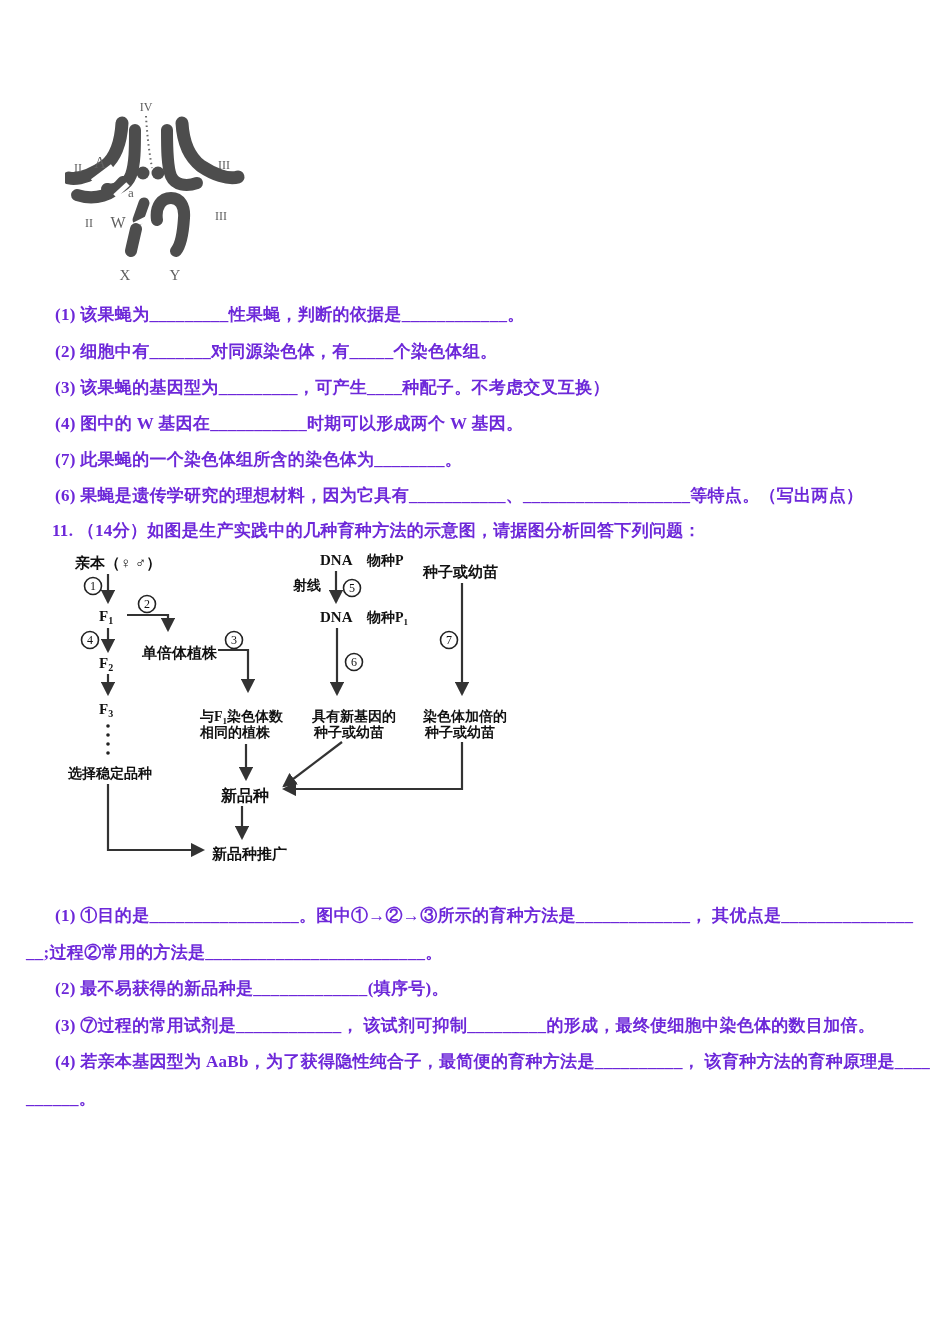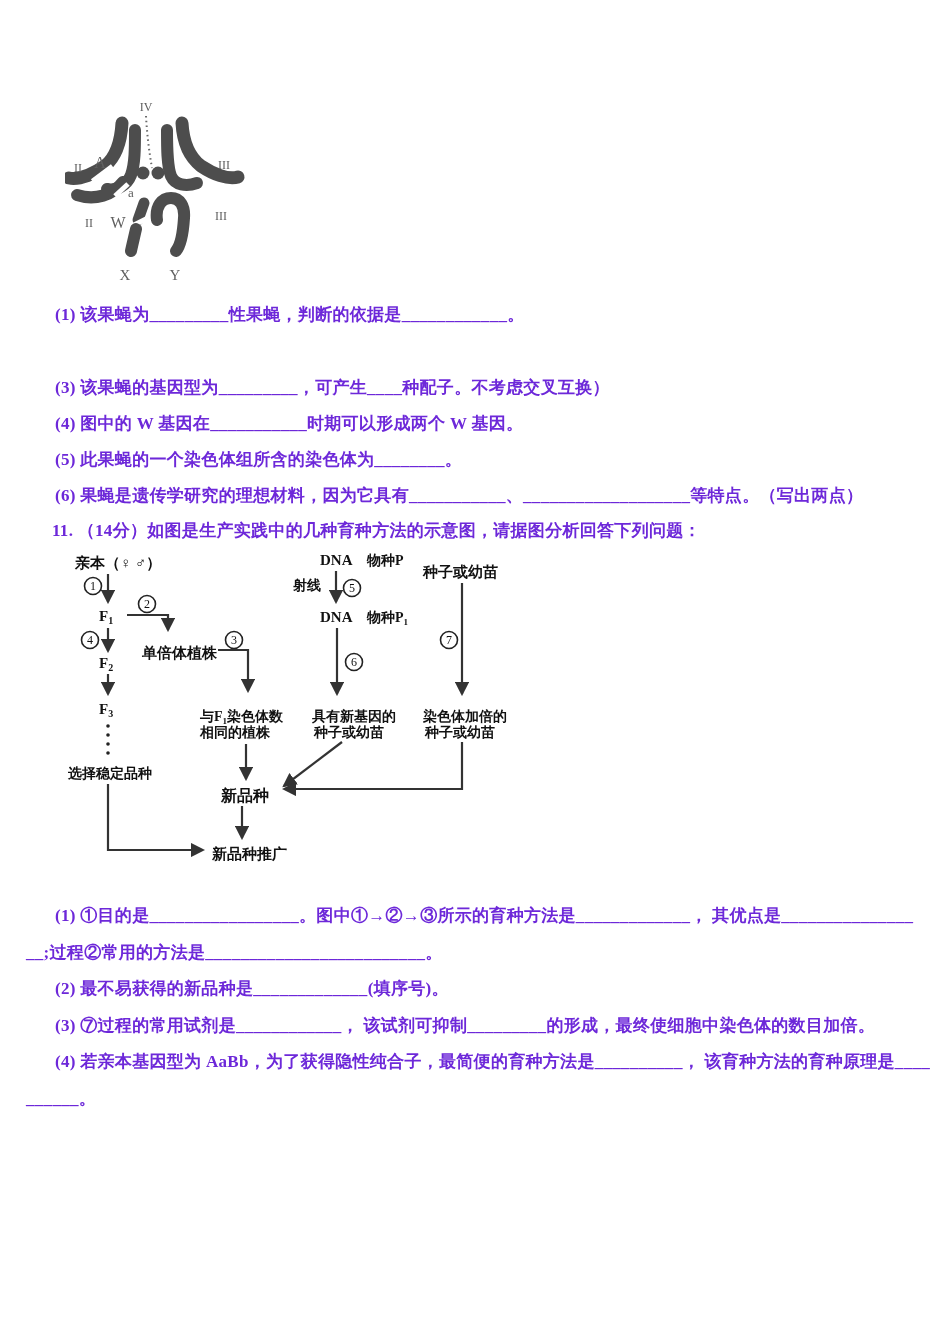--- a/index.html
+++ b/index.html
@@ -61,23 +61,24 @@
     <text class="karyo-label" x="159" y="73" font-size="12" text-anchor="middle">III</text>
     <text class="karyo-label" x="66" y="101" font-size="13" text-anchor="middle">a</text>
     <text class="karyo-label" x="24" y="131" font-size="12" text-anchor="middle">II</text>
     <text class="karyo-label" x="53" y="132" font-size="16" text-anchor="middle">W</text>
     <text class="karyo-label" x="156" y="124" font-size="12" text-anchor="middle">III</text>
     <text class="karyo-label" x="60" y="184" font-size="15" text-anchor="middle">X</text>
     <text class="karyo-label" x="110" y="184" font-size="15" text-anchor="middle">Y</text>
   </svg>
 
   <div class="tl" style="top:303px;">(1) 该果蝇为_________性果蝇，判断的依据是____________。</div>
+  <div class="tl" style="top:340px;">(2) 细胞中有_______对同源染色体，有_____个染色体组。</div>
   <div class="tl" style="top:376px;">(3) 该果蝇的基因型为_________，可产生____种配子。不考虑交叉互换）</div>
   <div class="tl" style="top:412px;">(4) 图中的 W 基因在___________时期可以形成两个 W 基因。</div>
-  <div class="tl" style="top:448px;">(5) 此果蝇的一个染色体组所含的染色体为________。</div>
+  <div class="tl" style="top:448px;">(7) 此果蝇的一个染色体组所含的染色体为________。</div>
   <div class="tl" style="top:484px;">(6) 果蝇是遗传学研究的理想材料，因为它具有___________、___________________等特点。（写出两点）</div>
 
   <div class="tl qhead" style="top:519px;">11. （14分）如图是生产实践中的几种育种方法的示意图，请据图分析回答下列问题：</div>
 
   <svg style="left:30px;top:548px;" width="505" height="325" viewBox="0 0 505 325">
     <defs>
       <marker id="ah" viewBox="0 0 10 10" refX="8.5" refY="5" markerWidth="6.5" markerHeight="6.5" orient="auto-start-reverse">
         <path d="M0,0 L10,5 L0,10 z" fill="#333"></path>
       </marker>
     </defs>

